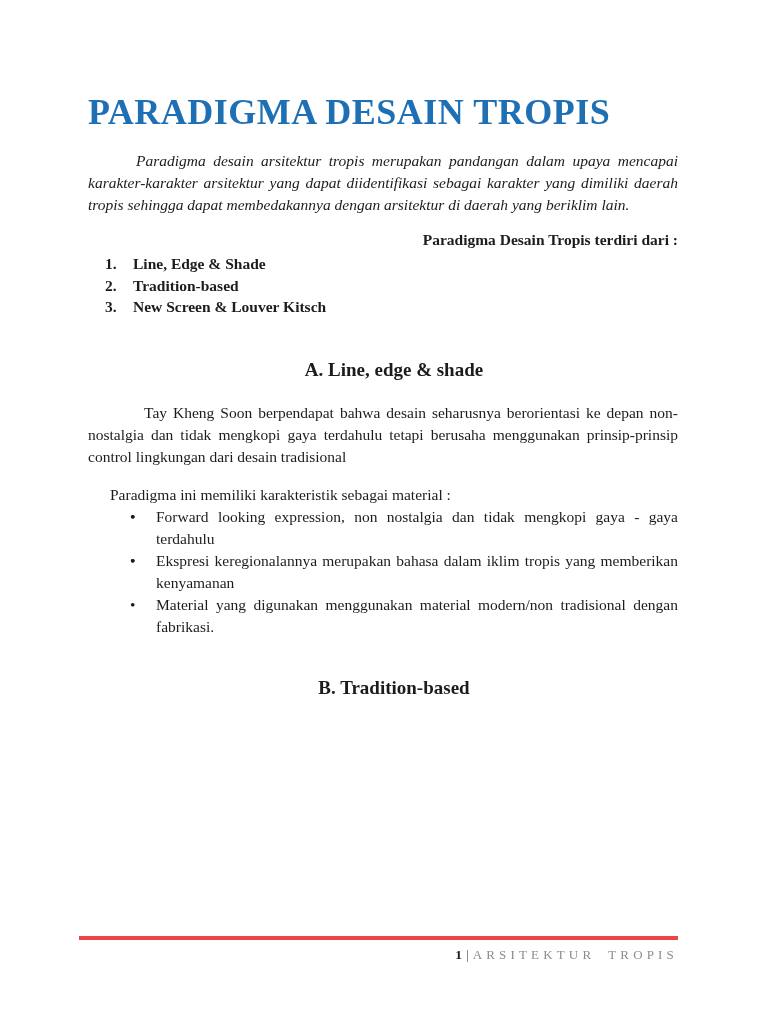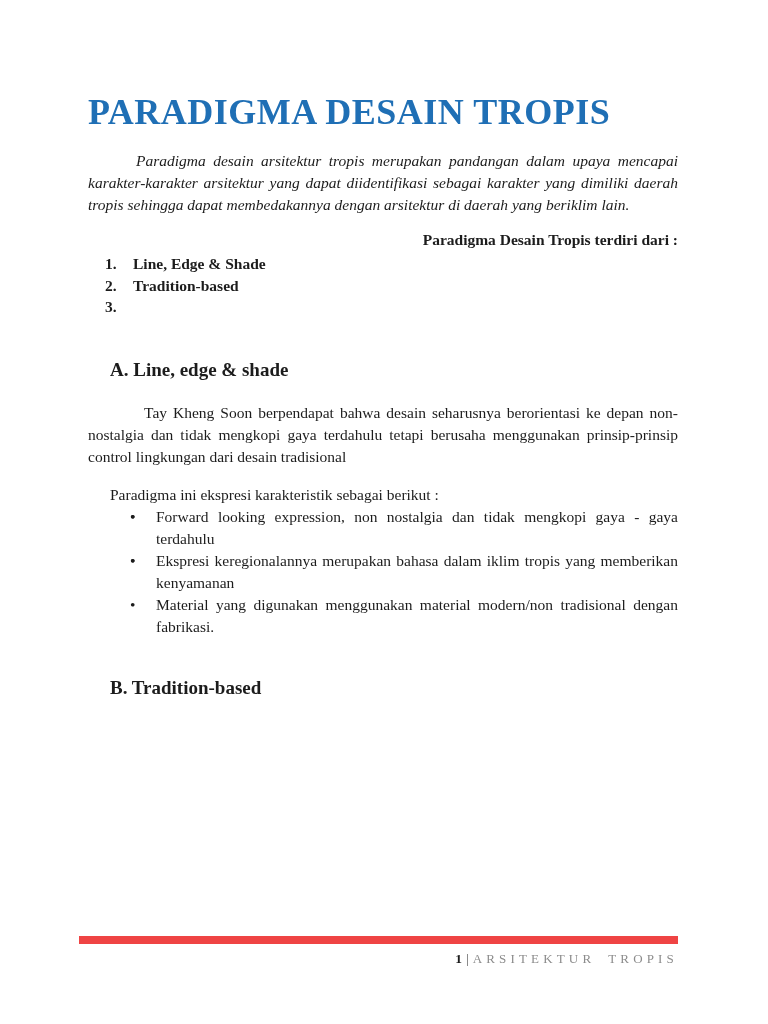--- a/index.html
+++ b/index.html
@@ -43,20 +43,21 @@
     font-weight: bold;
     line-height: 21.5px;
     display: flex;
   }
   .num-list .num { width: 28px; flex: 0 0 28px; }
   h2.section-heading {
     font-size: 19px;
     font-weight: bold;
     line-height: 24px;
     margin: 0 0 20px 22px;
+    text-align: center;
   }
   .section-par { text-indent: 56px; margin-bottom: 16px; }
   .char-intro {
     font-size: 15.5px;
     line-height: 22px;
     margin-left: 22px;
     margin-bottom: 0;
   }
   .bullet-list { list-style: none; margin-bottom: 38px; }
   .bullet-list li {
@@ -70,21 +71,21 @@
     position: absolute;
     left: 42px;
     top: 0;
   }
   .section-b-par { margin-bottom: 0; }
   .footer {
     position: absolute;
     left: 79px;
     right: 90px;
     top: 936px;
-    border-top: 8px solid #ef4444;
+    border-top: 4px solid #ef4444;
     padding-top: 5px;
     text-align: right;
     white-space: nowrap;
   }
   .footer .pgnum {
     font-size: 13.5px;
     font-weight: bold;
     color: #1c1c1c;
     margin-right: 4px;
   }
@@ -116,28 +117,29 @@
     <li>
       <span class="num">1.</span>
       <span>Line, Edge &amp; Shade</span>
     </li>
     <li>
       <span class="num">2.</span>
       <span>Tradition-based</span>
     </li>
     <li>
       <span class="num">3.</span>
+      <span>New Screen &amp; Louver Kitsch</span>
     </li>
   </ol>
 
   <h2 class="section-heading">A.  Line, edge &amp; shade</h2>
 
   <p class="body-par section-par">Tay Kheng Soon berpendapat bahwa desain seharusnya berorientasi ke depan non-nostalgia dan tidak mengkopi gaya terdahulu tetapi berusaha menggunakan prinsip-prinsip control lingkungan dari desain tradisional</p>
 
-  <p class="char-intro">Paradigma ini ekspresi karakteristik sebagai berikut :</p>
+  <p class="char-intro">Paradigma ini memiliki karakteristik sebagai material :</p>
 
   <ul class="bullet-list">
     <li>
       <span class="dot">•</span>
     </li>
     <li>
       <span class="dot">•</span>
       <span>Forward looking expression, non nostalgia dan tidak mengkopi gaya - gaya terdahulu</span>
     </li>
     <li>

